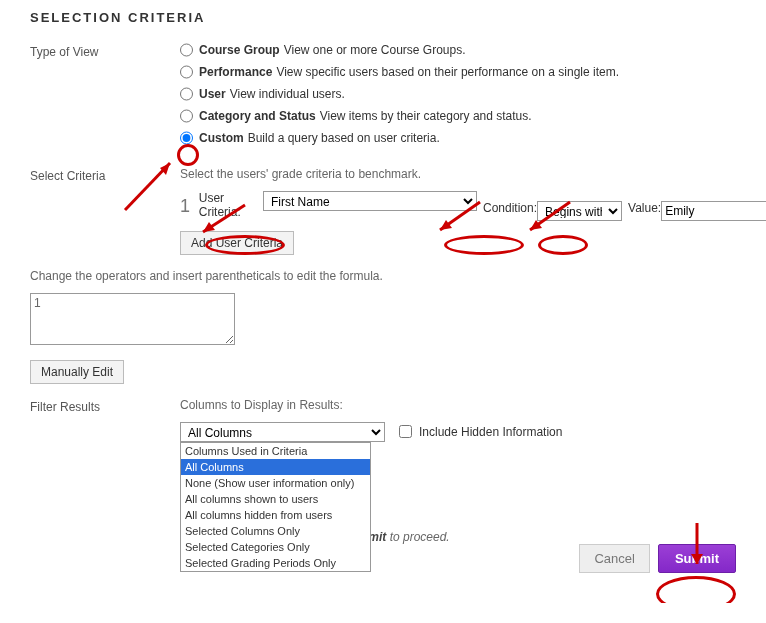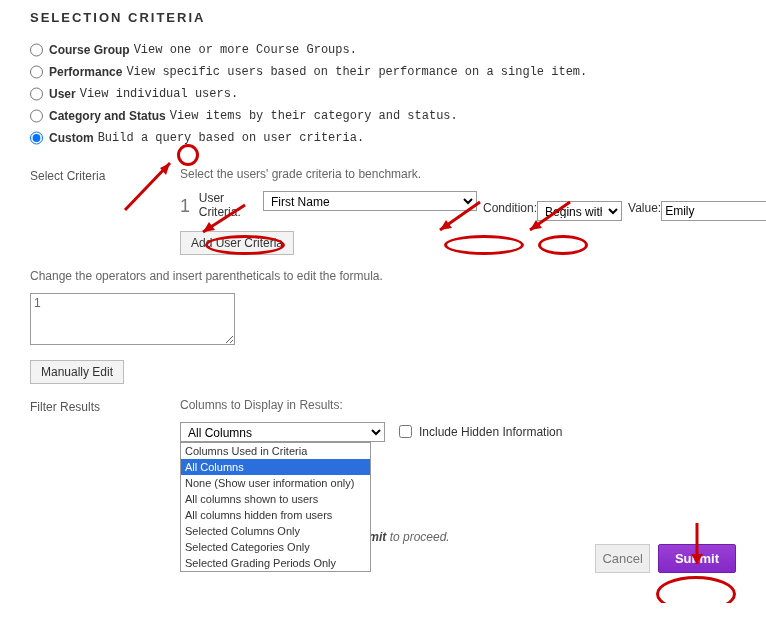--- a/index.html
+++ b/index.html
@@ -33,21 +33,21 @@
     flex: 1;
   }
   .radio-line {
     margin-bottom: 8px;
     display: flex;
   }
   .radio-line input[type=radio] {
     margin: 0 6px 0 0;
   }
   .radio-line .bold { font-weight: bold; margin-right: 4px; }
-  .radio-line .desc { color: #333; font-family: Liberation Mono, monospace; }
+  .radio-line .desc { color: #333; }
   .italic-note {
     color: #666;
     margin-bottom: 10px;
   }
   .criteria-block {
     display: flex;
     align-items: flex-end;
     gap: 6px;
     margin-bottom: 10px;
   }
@@ -129,21 +129,21 @@
   .proceed-note strong { font-weight: bold; font-style: italic; color:#444;}
   .bottom-buttons {
     margin-left: auto;
     display: flex;
     gap: 8px;
   }
   .btn-cancel {
     background: #eee;
     border: 1px solid #ccc;
     color: #777;
-    padding: 6px 6px;
+    padding: 6px 14px;
     font-size: 13px;
     cursor: pointer;
   }
   .btn-submit {
     background: linear-gradient(#9b3fd6, #8428c8);
     border: 1px solid #6d1fa8;
     color: #fff;
     padding: 6px 16px;
     font-size: 13px;
     font-weight: bold;
@@ -165,20 +165,21 @@
   }
   svg.arrow path { stroke: #c00; stroke-width: 3; fill: none; }
   svg.arrow polygon { fill: #c00; }
 </style>
 </head>
 <body>
 
 <h2 class="section-heading">SELECTION CRITERIA</h2>
 
 <div class="row">
+  <div class="row-label">Type of View</div>
   <div class="row-content">
     <div class="radio-line">
       <input type="radio" name="vt" style="">
       <span class="bold">Course Group</span>
       <span class="desc">View one or more Course Groups.</span>
     </div>
     <div class="radio-line">
       <input type="radio" name="vt" style="">
       <span class="bold">Performance</span>
       <span class="desc">View specific users based on their performance on a single item.</span>

